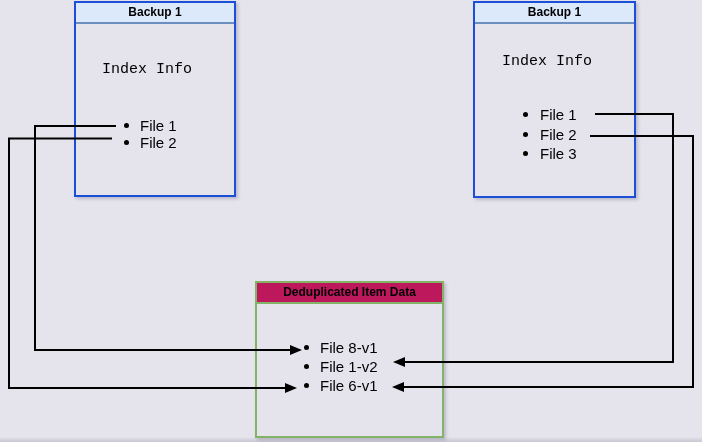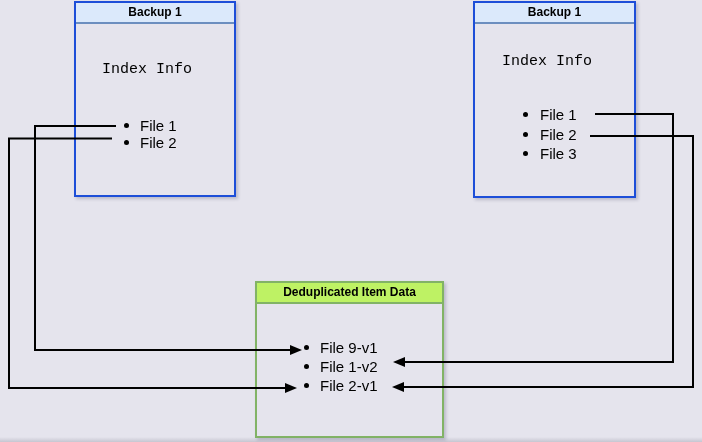--- a/index.html
+++ b/index.html
@@ -24,21 +24,21 @@
   .vbox .titlebar{
     position:absolute;top:0;left:0;right:0;
     height:19px;line-height:19px;
     border-bottom:2px solid #6c8ebf;
     background:#dbe9fb;
     font-size:12px;font-weight:bold;color:#000;
     text-align:center;
     white-space:nowrap;
   }
   .vbox.green{border-color:#82b366;}
-  .vbox.green .titlebar{border-bottom-color:#82b366;background:#bef264;}
+  .vbox.green .titlebar{border-bottom-color:#82b366;background:#be185d;}
 
   .subtitle{
     position:absolute;
     font-size:15px;color:#000;line-height:18px;
     white-space:nowrap;
     font-family:Liberation Mono, monospace;
   }
   .list{position:absolute;}
   .row{display:flex;align-items:center;white-space:nowrap;}
   .row .dot{
@@ -99,29 +99,29 @@
         <span class="lbl">File 3</span>
       </div>
     </div>
   </div>
 
   <div class="vbox green" style="left:255px;top:281px;width:189px;height:157px;">
     <div class="titlebar">Deduplicated Item Data</div>
     <div class="list dd" style="left:47px;top:55px;">
       <div class="row">
         <span class="dot"></span>
-        <span class="lbl">File 9-v1</span>
+        <span class="lbl">File 8-v1</span>
       </div>
       <div class="row">
         <span class="dot"></span>
         <span class="lbl">File 1-v2</span>
       </div>
       <div class="row">
         <span class="dot"></span>
-        <span class="lbl">File 2-v1</span>
+        <span class="lbl">File 6-v1</span>
       </div>
     </div>
   </div>
 
   <svg class="wires" width="702" height="442" viewBox="0 0 702 442">
 
     <g>
       <polyline points="116,126 35,126 35,350 291,350" fill="none" stroke="#000" stroke-width="2"></polyline>
       <polygon points="302,350 290,345 290,355" fill="#000"></polygon>
     </g>

